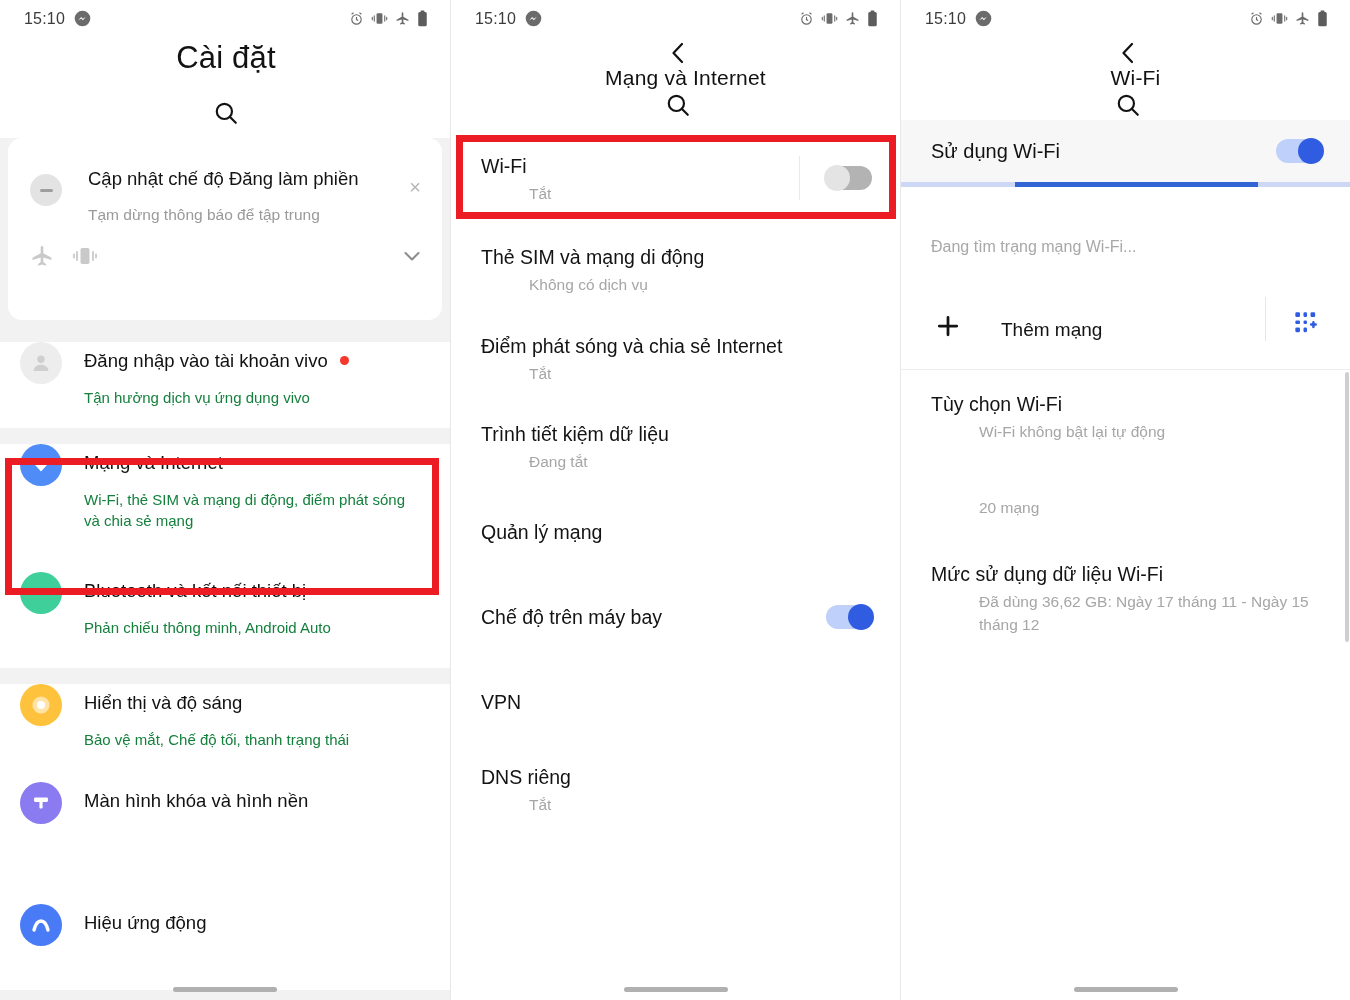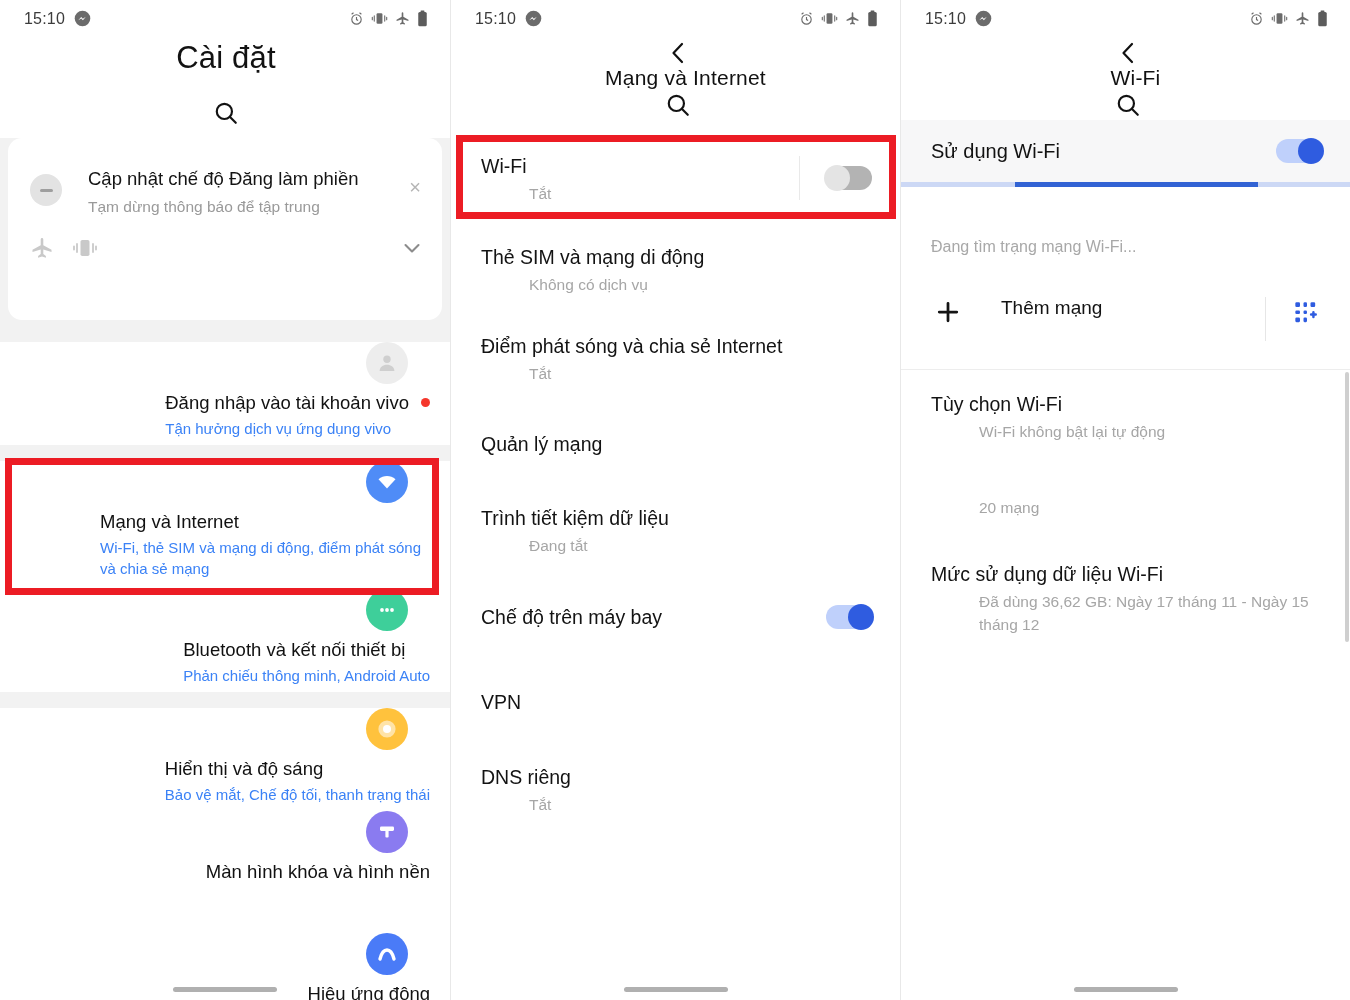--- a/index.html
+++ b/index.html
@@ -42,40 +42,40 @@
     padding: 0; height: 182px; position: relative;
   }
   .notif-top { display: flex; align-items: flex-start; padding: 28px 14px 0 22px; }
   .dnd-icon {
     width: 32px; height: 32px; border-radius: 50%; background: #e3e3e3;
     display: flex; align-items: center; justify-content: center; flex: 0 0 32px; margin-top: 8px;
   }
   .dnd-icon .bar { width: 13px; height: 3px; background: #9e9e9e; border-radius: 2px; }
   .notif-texts { flex: 1; margin-left: 26px; }
   .notif-title { font-size: 18.5px; color: #141414; line-height: 26px; }
-  .notif-sub { font-size: 15.5px; color: #9a9a9a; margin-top: 4px; line-height: 22px; }
+  .notif-sub { font-size: 15.5px; color: #9a9a9a; margin-top: 12px; line-height: 22px; }
   .notif-close { width: 26px; color: #b5b5b5; font-size: 20px; text-align: center; margin-top: 10px; cursor: pointer; }
   .notif-bottom { display: flex; align-items: center; padding: 18px 18px 0 22px; }
   .nb-icons { display: flex; align-items: center; gap: 18px; flex: 1; }
   .chev-down { cursor: pointer; }
 
   .group { background: #ffffff; }
   .gap { height: 16px; background: #f2f2f2; }
 
   .row {
-    display: flex; align-items: flex-end; padding: 0 20px 0 20px;
-    min-height: 86px; background: #ffffff; cursor: pointer; flex-direction: column;
+    display: flex; align-items: flex-start; padding: 0 20px 0 20px;
+    min-height: 86px; background: #ffffff; cursor: pointer;
   }
   .row .ic {
     width: 42px; height: 42px; border-radius: 50%; flex: 0 0 42px;
     display: flex; align-items: center; justify-content: center; margin-right: 22px;
   }
   .row .txt { flex: 1; padding: 6px 0; }
   .row .t1 { font-size: 18.5px; color: #111111; line-height: 25px; display: flex; align-items: center; }
-  .row .t2 { font-size: 15px; color: #3b82f6; line-height: 21px; margin-top: 3px; }
+  .row .t2 { font-size: 15px; color: #15803d; line-height: 21px; margin-top: 14px; }
   .dot-red { width: 9px; height: 9px; border-radius: 50%; background: #f5372c; margin-left: 12px; display: inline-block; }
 
   .ic.avatar { background: #ededed; }
   .ic.net { background: #4f8cf7; }
   .ic.bt { background: #3ecf9a; }
   .ic.disp { background: #ffc23d; }
   .ic.lock { background: #8a7bf0; }
   .ic.anim { background: #4a7bf7; }
 
   
@@ -103,21 +103,21 @@
 
   
   .usewifi {
     background: #f7f7f8; padding: 0 28px 0 30px; min-height: 72px;
     display: flex; align-items: center; cursor: pointer;
   }
   .usewifi .t1 { font-size: 20px; color: #121212; flex: 1; }
   .progress { height: 5px; width: 100%; background: #ccd8f5; position: relative; }
   .progress .seg { position: absolute; top: 0; height: 5px; background: #3263d4; left: 25.5%; width: 54%; }
   .scanning { font-size: 16px; color: #a8a8a8; padding: 48px 30px 0 30px; line-height: 24px; }
-  .addnet { display: flex; align-items: flex-start; padding: 38px 26px 0 30px; cursor: pointer; }
+  .addnet { display: flex; align-items: flex-end; padding: 38px 26px 0 30px; cursor: pointer; }
   .addnet .plus { width: 34px; display: flex; justify-content: center; }
   .addnet .lbl { font-size: 19px; color: #131313; margin-left: 36px; flex: 1; }
   .addnet .qrdiv { width: 1px; height: 44px; background: #e6e6e6; margin-right: 24px; }
   .qr-btn { width: 34px; height: 34px; display: flex; align-items: center; justify-content: center; cursor: pointer; }
   .sep-line { height: 1px; background: #ededed; margin: 28px 0 0 0; }
 
   .scrollbar {
     position: absolute; right: 1px; top: 372px; width: 4px; height: 270px;
     background: #cfcfcf; border-radius: 2px;
   }
@@ -384,30 +384,30 @@
         </span>
       </div>
 
       <div class="row2" style="min-height:88px">
         <span class="txt">
           <div class="t1">Điểm phát sóng và chia sẻ Internet</div>
           <div class="t2">Tắt</div>
         </span>
       </div>
 
-      <div class="row2" style="min-height:84px">
-        <span class="txt">
-          <div class="t1">Quản lý mạng</div>
-        </span>
-      </div>
-
       <div class="row2" style="min-height:88px">
         <span class="txt">
           <div class="t1">Trình tiết kiệm dữ liệu</div>
           <div class="t2">Đang tắt</div>
+        </span>
+      </div>
+
+      <div class="row2" style="min-height:84px">
+        <span class="txt">
+          <div class="t1">Quản lý mạng</div>
         </span>
       </div>
 
       <div class="row2" style="min-height:86px">
         <span class="txt">
           <div class="t1">Chế độ trên máy bay</div>
         </span>
         <span class="tgl on">
             <span class="thumb"></span>
           </span>

